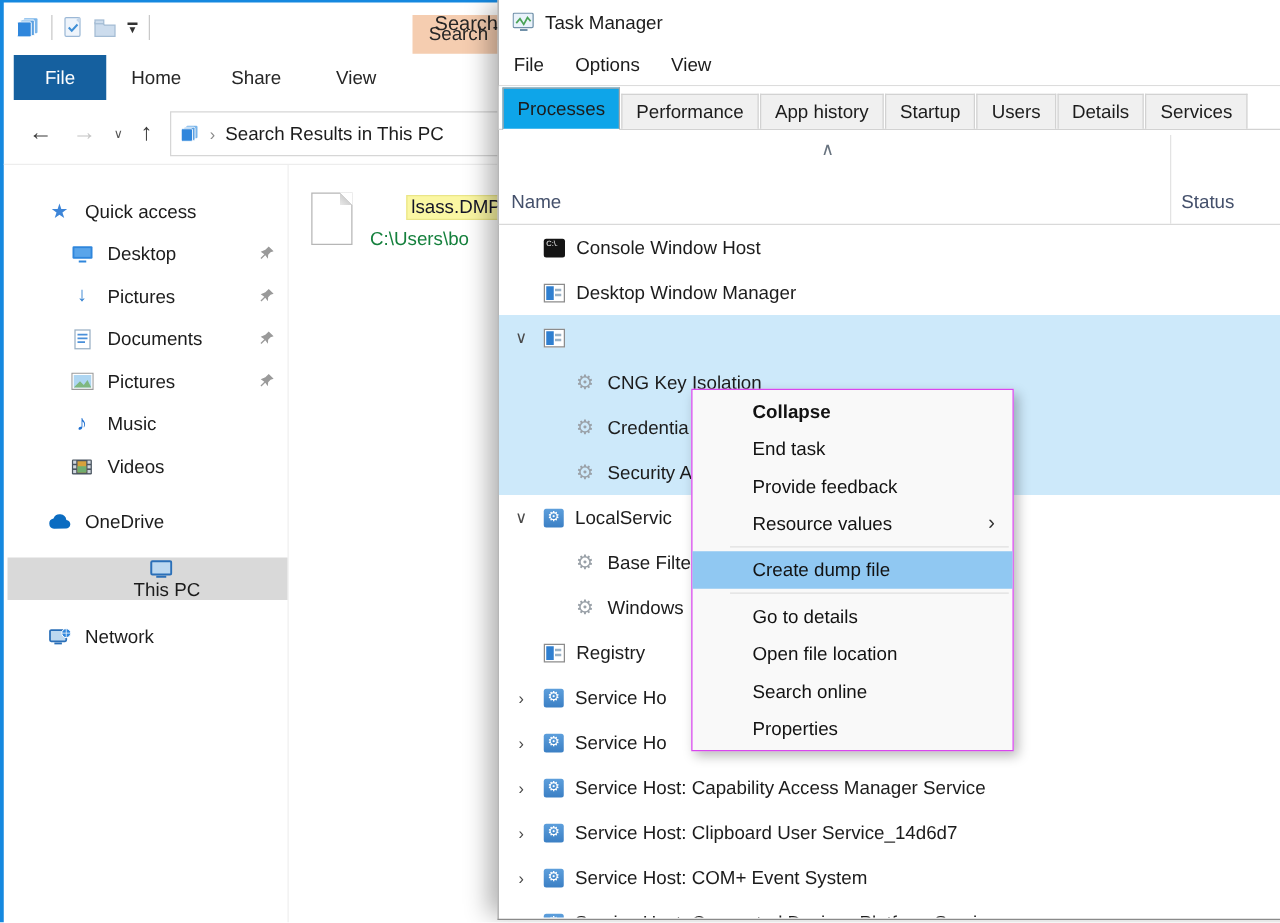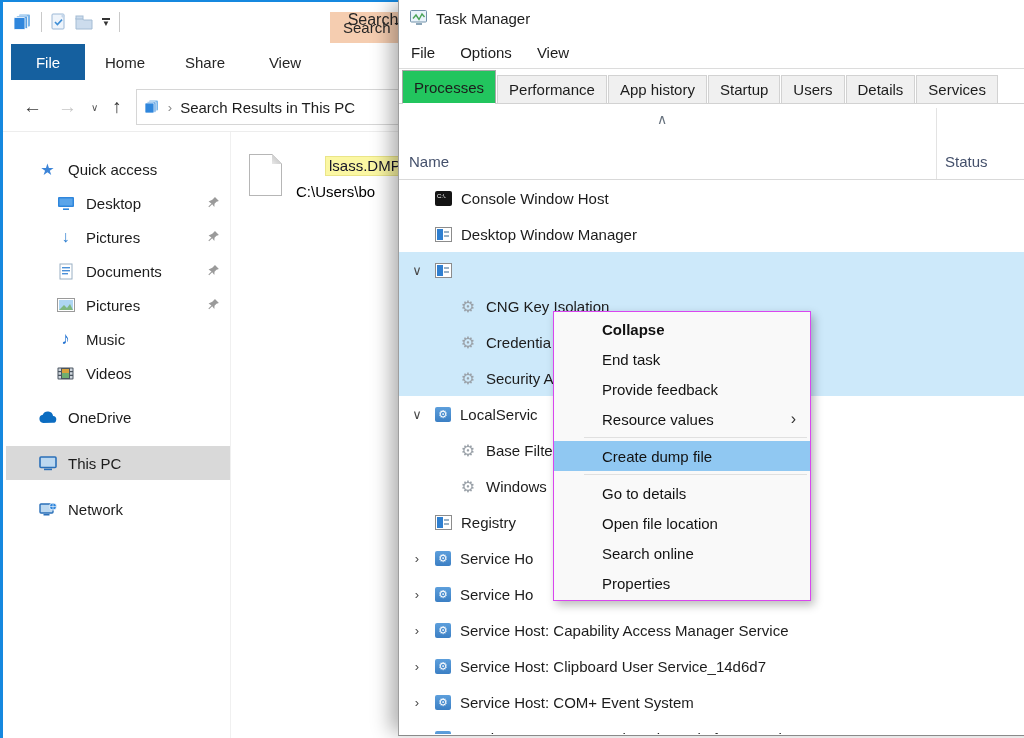--- a/index.html
+++ b/index.html
@@ -37,30 +37,30 @@
   .sb-item.lvl1 { padding-left:49px; }
   .sb-item.selected { background:#d9d9d9; }
   .sb-icon { width:21px; height:18px; margin-right:10px; flex:none; display:flex; align-items:center; justify-content:center; }
   .sb-pin { position:absolute; right:9px; top:50%; transform:translateY(-50%); width:14px; height:14px; }
 
   .ex-results { position:absolute; top:152px; left:246px; width:154px; height:60px; }
   .file-doc-icon { position:absolute; left:0; top:0; width:33px; height:42px; background:#fff; border:1px solid #b6b6b6; }
   .file-doc-icon::before { content:""; position:absolute; top:-1px; right:-1px; width:10px; height:10px;
       background:linear-gradient(225deg,#fff 0 49%,#cfcfcf 50%,#e9e9e9 100%); }
   .file-name { position:absolute; left:45px; top:2px; background:#fbf7a3; border:1px solid #eae588; padding:0 3px 1px 3px; font-size:15px; color:#141428; white-space:nowrap;margin-left:31px; }
-  .file-path { position:absolute; left:47px; top:29px; color:#000000; font-size:15px; white-space:nowrap; }
+  .file-path { position:absolute; left:47px; top:29px; color:#15803d; font-size:15px; white-space:nowrap; }
 
   
   .tm { position:absolute; top:0; left:398px; width:674px; height:736px; background:#fff; border-left:1px solid #9e9e9e; border-bottom:1px solid #8a8a8a; box-shadow:-12px 0 18px -4px rgba(0,0,0,0.30); }
   .tm-title { position:absolute; top:0; left:0; right:0; height:36px; display:flex; align-items:center; padding-left:11px; gap:8px; font-size:15px; }
   .tm-menubar { position:absolute; top:36px; left:0; right:0; height:32px; display:flex; align-items:center; padding-left:12px; gap:25px; font-size:15px; }
   .tm-menuline { position:absolute; top:68px; left:0; right:0; height:1px; background:#dcdcdc; }
   .tm-tabs { position:absolute; top:69px; left:0; right:0; height:35px; display:flex; align-items:flex-end; padding-left:3px; border-bottom:1px solid #d2d2d2; background:#fff; }
   .tm-tab { height:28px; display:flex; align-items:center; padding:0 11px; background:#f0f0f0; border:1px solid #d2d2d2; border-bottom:none; margin-right:1px; font-size:15px; }
-  .tm-tab.active { height:34px; background:#22c55e; border-color:#a8a8a8; margin-bottom:-1px; border-bottom:1px solid #fff; z-index:2; }
+  .tm-tab.active { height:34px; background:#0ea5e9; border-color:#a8a8a8; margin-bottom:-1px; border-bottom:1px solid #fff; z-index:2; }
 
   .tm-header { position:absolute; top:104px; left:0; right:0; height:76px; border-bottom:1px solid #d9d9d9; }
   .sort-ind { position:absolute; left:258px; top:7px; font-size:14px; color:#68737f; }
   .col-name { position:absolute; left:10px; bottom:9px; font-size:15px; color:#44506b; }
   .col-status { position:absolute; left:546px; bottom:9px; font-size:15px; color:#44506b; }
   .col-line { position:absolute; left:537px; top:4px; bottom:0; width:1px; background:#e3e3e3; }
 
   .tm-list { position:absolute; top:180px; left:0; right:0; bottom:1px; overflow:hidden; }
   .proc-row { height:36px; display:flex; align-items:center; font-size:15px; position:relative; }
   .proc-row.selected { background:#cde9fa; }
@@ -238,21 +238,21 @@
         <span>Videos</span>
       </div>
       <div class="sb-item lvl0" style="margin-top: 10px;">
         <span class="sb-icon">
           <svg width="20" height="13" viewBox="0 0 20 13">
             <path d="M5.2 12 a4.2 4.2 0 0 1 -0.4 -8.3 a5.4 5.4 0 0 1 10.3 1.2 a3.4 3.4 0 0 1 -0.6 6.9 z" fill="#0b6cc1"></path>
           </svg>
         </span>
         <span>OneDrive</span>
       </div>
-      <div class="sb-item lvl0 selected" style="margin-top: 12px;">
+      <div class="sb-item lvl0 selected" style="margin-top: 12px; flex-direction: column;">
         <span class="sb-icon">
           <svg width="18" height="15" viewBox="0 0 18 15">
             <rect x="1" y="1" width="16" height="10.5" rx="1" fill="#bcd8f0" stroke="#2a6fb8" stroke-width="1.6"></rect>
             <rect x="5" y="12.6" width="8" height="1.6" fill="#2a6fb8"></rect>
           </svg>
         </span>
         <span>This PC</span>
       </div>
       <div class="sb-item lvl0" style="margin-top: 12px;">
         <span class="sb-icon">

